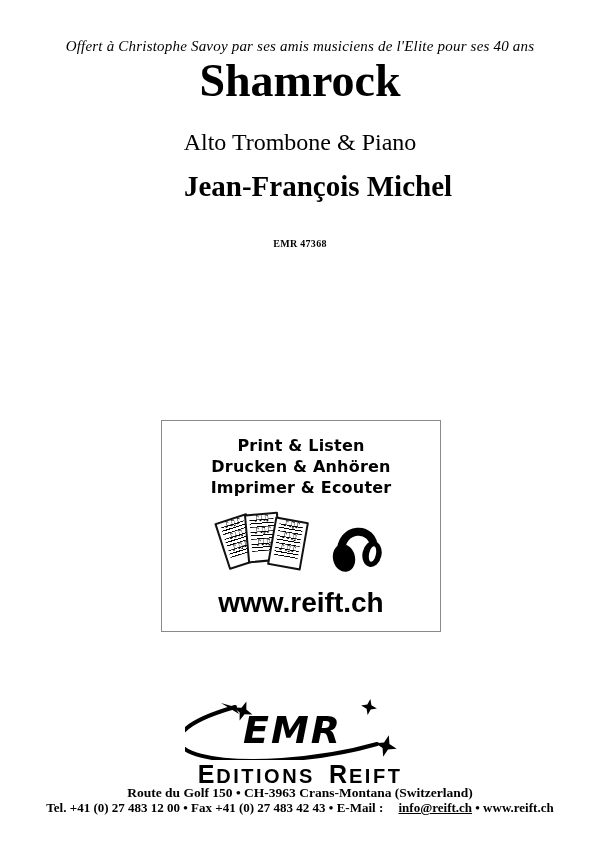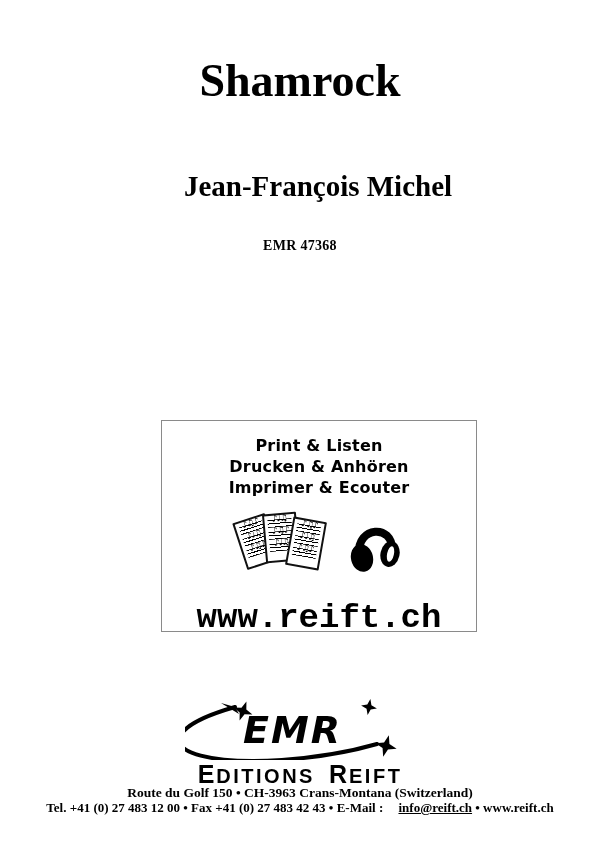--- a/index.html
+++ b/index.html
@@ -39,30 +39,30 @@
     font-size: 24px;
   }
   .composer {
     top: 170px;
     font-size: 29px;
     font-weight: bold;
     margin-left: 36px;
   }
   .catalog {
     top: 238px;
-    font-size: 14px;
+    font-size: 10px;
     font-weight: bold;
     letter-spacing: 0.3px;
   }
   
   .promo-box {
     position: absolute;
     left: 161px;
     top: 420px;
-    width: 316px;
+    width: 280px;
     height: 212px;
     border: 1.5px solid #8a8a8a;
     box-sizing: border-box;
     text-align: center;
   }
   .promo-lines {
     margin-top: 14px;
   }
   .promo-line {
     font-family: "DejaVu Sans", sans-serif;
@@ -109,24 +109,24 @@
     right: 0;
     top: -5px;
     font-family: "DejaVu Sans", sans-serif;
     font-size: 9px;
     line-height: 9px;
     color: #000000;
     text-align: center;
     letter-spacing: -1px;
   }
   .website {
-    margin-top: 19px;
-    font-family: Liberation Mono, monospace;
-    font-weight: bold;
-    font-size: 34px;
+    margin-top: 7px;
+    font-family: Liberation Sans, sans-serif;
+    font-weight: bold;
+    font-size: 28px;
   }
   
   .logo-svg {
     position: absolute;
     left: 50%;
     transform: translateX(-50%);
     top: 698px;
   }
   .publisher-name {
     top: 760px;
@@ -162,23 +162,25 @@
     color: #000000;
     cursor: pointer;
     margin-left: 12px;
   }
 </style>
 </head>
 <body>
 
 <div class="page">
 
+  <div class="centered dedication">Offert à Christophe Savoy par ses amis musiciens de l'Elite pour ses 40 ans</div>
 
   <div class="centered title">Shamrock</div>
 
+  <div class="centered subtitle">Alto Trombone &amp; Piano</div>
 
   <div class="centered composer">Jean-François Michel</div>
 
   <div class="centered catalog">EMR 47368</div>
 
   <div class="promo-box">
     <div class="promo-lines">
       <div class="promo-line">Print &amp; Listen</div>
       <div class="promo-line">Drucken &amp; Anhören</div>
       <div class="promo-line">Imprimer &amp; Ecouter</div>

